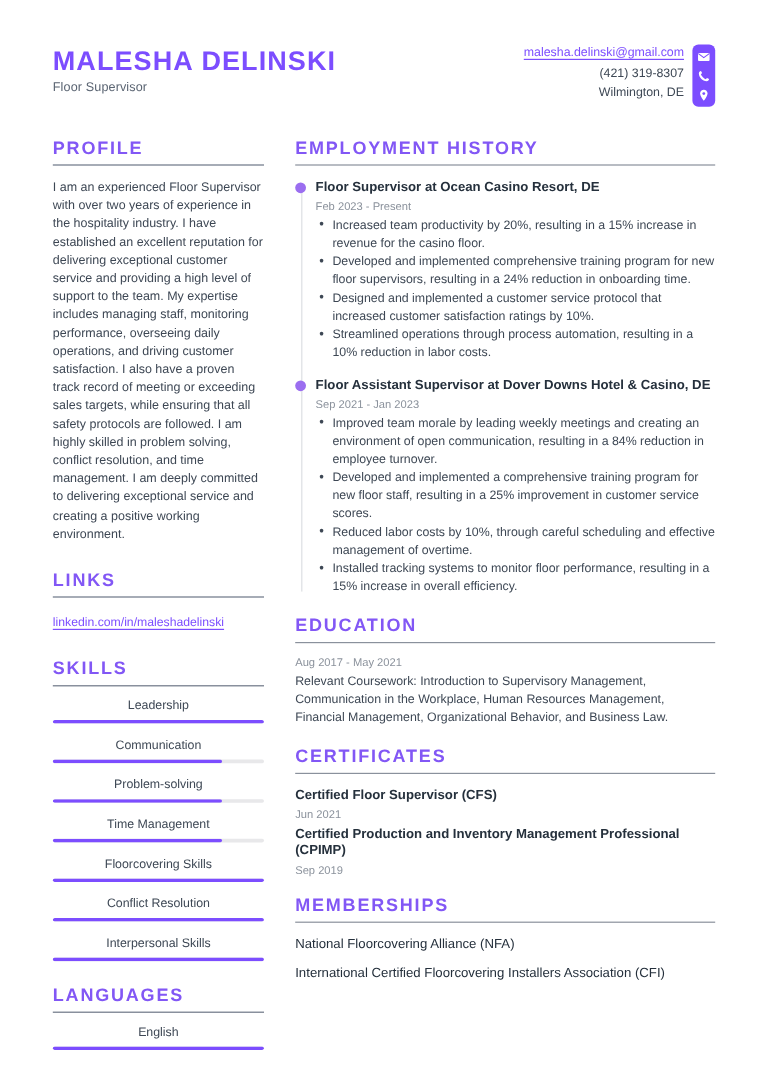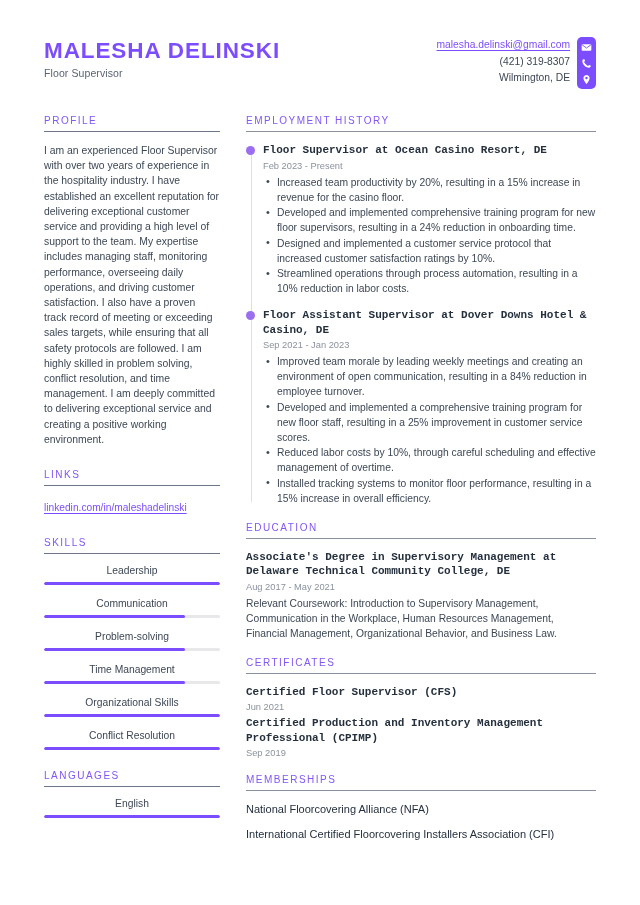--- a/index.html
+++ b/index.html
@@ -81,22 +81,22 @@
 
   
   .body-cols { display: flex; align-items: flex-start; }
   .col-left { width: 176px; flex: 0 0 176px; }
   .col-right { flex: 1 1 auto; padding-left: 26px; }
 
   
   .section { margin-bottom: 17px; }
   .sec-title {
     color: #8257f5;
-    font-size: 10px;
-    font-weight: 400;
+    font-size: 15px;
+    font-weight: 700;
     letter-spacing: 1.5px;
     text-transform: uppercase;
     padding-bottom: 5px;
   }
   .sec-rule {
     height: 1px;
     background: #6d7686;
     margin-bottom: 11px;
   }
   .sec-rule.thin { background: #8a919c; }
@@ -160,21 +160,20 @@
     width: 9px;
     height: 9px;
     border-radius: 50%;
     background: #9b6ef0;
   }
   .entry-title {
     font-size: 11px;
     font-weight: 700;
     color: #25303c;
     line-height: 14.5px;
-    font-family: Liberation Mono, monospace;
   }
   .entry-date {
     font-size: 9.3px;
     color: #8b929c;
     margin-top: 3px;
     margin-bottom: 4px;
   }
   .entry-body {
     font-size: 10.3px;
     line-height: 15px;
@@ -296,27 +295,33 @@
               <div class="skill-fill" style="width: 80%;"></div>
             </div>
           </div>
           <div class="skill">
             <div class="skill-name">Time Management</div>
             <div class="skill-track">
               <div class="skill-fill" style="width: 80%;"></div>
             </div>
           </div>
           <div class="skill">
-            <div class="skill-name">Organizational Skills</div>
+            <div class="skill-name">Floorcovering Skills</div>
             <div class="skill-track">
               <div class="skill-fill" style="width: 100%;"></div>
             </div>
           </div>
           <div class="skill">
             <div class="skill-name">Conflict Resolution</div>
+            <div class="skill-track">
+              <div class="skill-fill" style="width: 100%;"></div>
+            </div>
+          </div>
+          <div class="skill">
+            <div class="skill-name">Interpersonal Skills</div>
             <div class="skill-track">
               <div class="skill-fill" style="width: 100%;"></div>
             </div>
           </div>
         </div>
       </div>
 
       <div class="section" style="margin-top:20px;">
         <div class="sec-title">LANGUAGES</div>
         <div class="sec-rule"></div>
@@ -362,21 +367,20 @@
             </ul>
           </div>
 
         </div>
       </div>
 
       <div class="sec-right">
         <div class="sec-title">EDUCATION</div>
         <div class="sec-rule thin"></div>
         <div class="edu-entry">
-          <div class="entry-title">Associate's Degree in Supervisory Management at Delaware Technical Community College, DE</div>
           <div class="entry-date">Aug 2017 - May 2021</div>
           <div class="entry-body">Relevant Coursework: Introduction to Supervisory Management, Communication in the Workplace, Human Resources Management, Financial Management, Organizational Behavior, and Business Law.</div>
         </div>
       </div>
 
       <div class="sec-right">
         <div class="sec-title">CERTIFICATES</div>
         <div class="sec-rule thin"></div>
         <div class="cert-entry">
           <div class="entry-title">Certified Floor Supervisor (CFS)</div>

